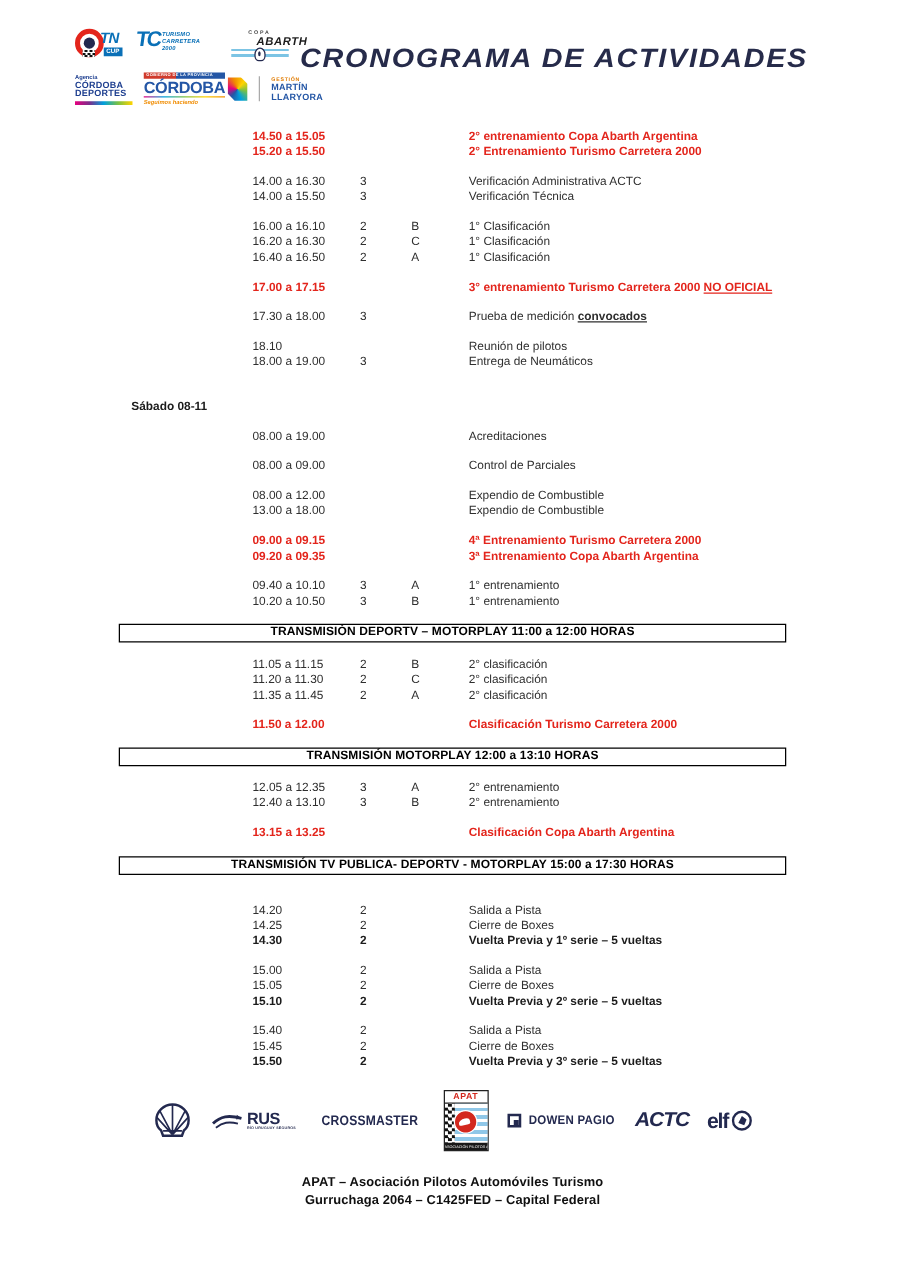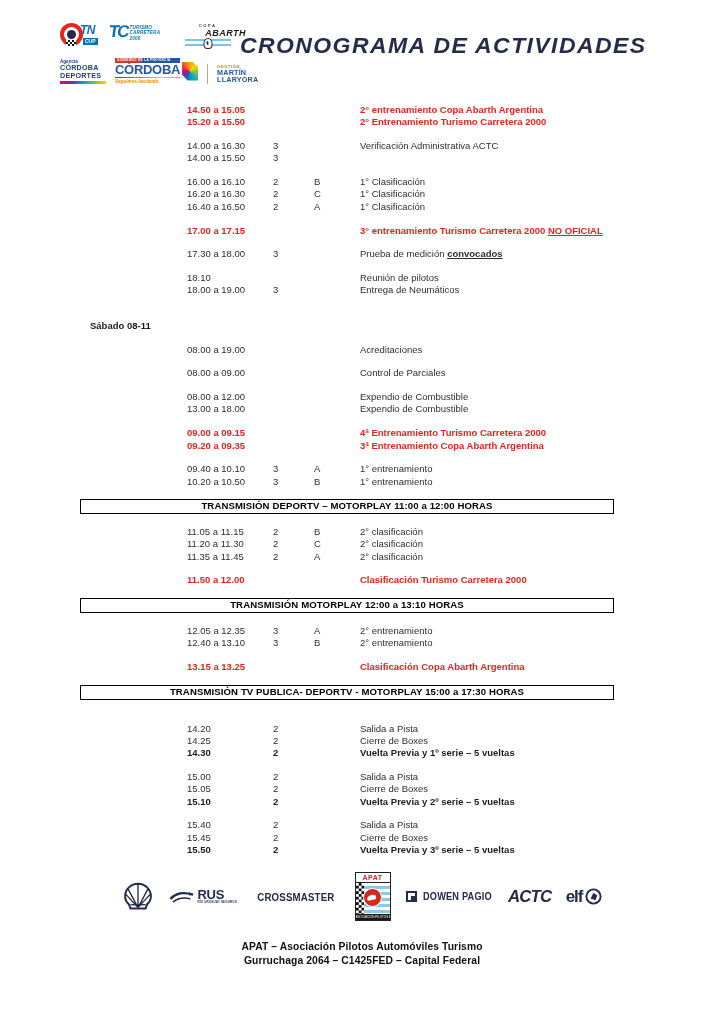--- a/index.html
+++ b/index.html
@@ -2,21 +2,21 @@
 <html><head>
 <meta charset="utf-8">
 <style>
   html,body{margin:0;padding:0;background:#888;}
   .page{position:relative;width:724px;height:1024px;background:#fff;margin:0 auto;
         font-family:"Liberation Sans",sans-serif;color:#2f2f2f;overflow:hidden;}
 
   
   .logo-grid{position:absolute;left:60px;top:20px;width:186px;}
   .logo-row{display:flex;align-items:flex-start;gap:9px;}
-  .logo-row.second{margin-top:5px;align-items:flex-end;}
+  .logo-row.second{margin-top:5px;align-items:center;}
 
   .ctn{position:relative;width:52px;height:33px;}
   .ctn .ring{position:absolute;left:0;top:3px;width:15px;height:15px;border:4px solid #e3251c;border-radius:50%;}
   .ctn .hub{position:absolute;left:7px;top:10px;width:9px;height:9px;background:#23294f;border-radius:50%;}
   .ctn .tn{position:absolute;left:20px;top:3px;font-size:12px;font-weight:900;font-style:italic;color:#0a70b7;letter-spacing:-0.5px;}
   .ctn .cup{position:absolute;left:23px;top:18px;font-size:5px;font-weight:900;color:#fff;background:#0a70b7;padding:0 2px;line-height:7px;}
   .ctn .chk{position:absolute;left:6px;top:20px;width:10px;height:6px;
             background:repeating-conic-gradient(#111 0% 25%,#fff 0% 50%) 0 0/4px 4px;}
 
   .tc2000{display:flex;gap:2px;align-items:flex-start;margin-top:3px;}
@@ -48,21 +48,21 @@
 
   .llaryora{border-left:1px solid #aaa;padding-left:9px;display:flex;flex-direction:column;}
   .llaryora .top{font-size:4.2px;font-weight:700;color:#e07b00;letter-spacing:.6px;}
   .llaryora .l1,.llaryora .l2{font-size:7.2px;font-weight:900;color:#2456a5;line-height:7.8px;letter-spacing:.2px;}
 
   .doc-title{position:absolute;left:240px;top:33px;width:430px;
       font-size:23px;font-weight:bold;font-style:italic;color:#262b4a;
       letter-spacing:1.4px;white-space:nowrap;transform:scaleY(.92);}
 
   
-  .schedule{position:absolute;left:80px;top:104px;width:534px;font-size:9.5px;line-height:12.3px;}
+  .schedule{position:absolute;left:95px;top:104px;width:534px;font-size:9.5px;line-height:12.3px;}
   .row{display:flex;height:12.3px;padding-left:107px;white-space:nowrap;}
   .c-time{width:86px;}
   .c-qty{width:41px;}
   .c-grp{width:46px;}
   .c-act{flex:1;}
   .row.red{color:#e3251c;font-weight:bold;}
   .row.bold{font-weight:bold;color:#1c1c1c;}
   .u{text-decoration:underline;}
   .ub{text-decoration:underline;font-weight:bold;}
   .day-heading{font-weight:bold;color:#1c1c1c;padding-left:10px;height:12.3px;}
@@ -171,20 +171,21 @@
       <div class="row">
         <span class="c-time">14.00 a 16.30</span>
         <span class="c-qty">3</span>
         <span class="c-grp"></span>
         <span class="c-act">Verificación Administrativa ACTC</span>
       </div>
       <div class="row">
         <span class="c-time">14.00 a 15.50</span>
         <span class="c-qty">3</span>
         <span class="c-grp"></span>
+        <span class="c-act">Verificación Técnica</span>
       </div>
       <div class="gap1"></div>
       <div class="row">
         <span class="c-time">16.00 a 16.10</span>
         <span class="c-qty">2</span>
         <span class="c-grp">B</span>
         <span class="c-act">1° Clasificación</span>
       </div>
       <div class="row">
         <span class="c-time">16.20 a 16.30</span>

